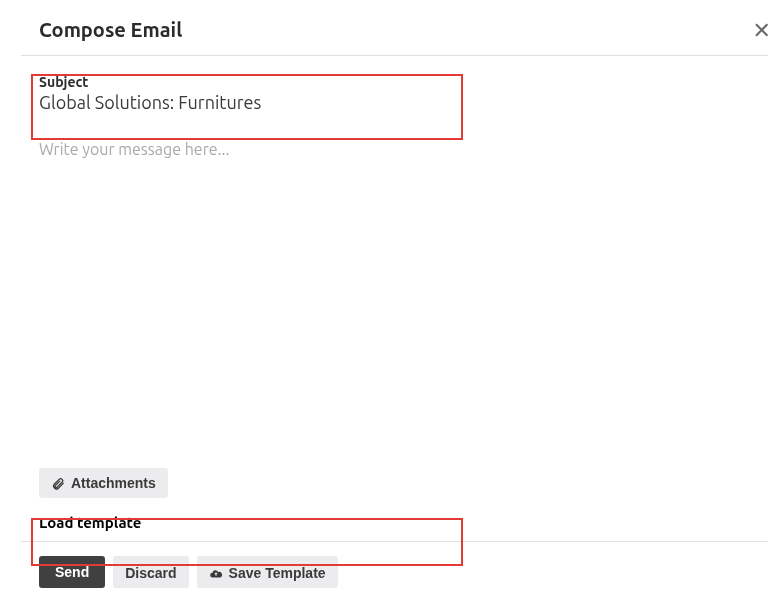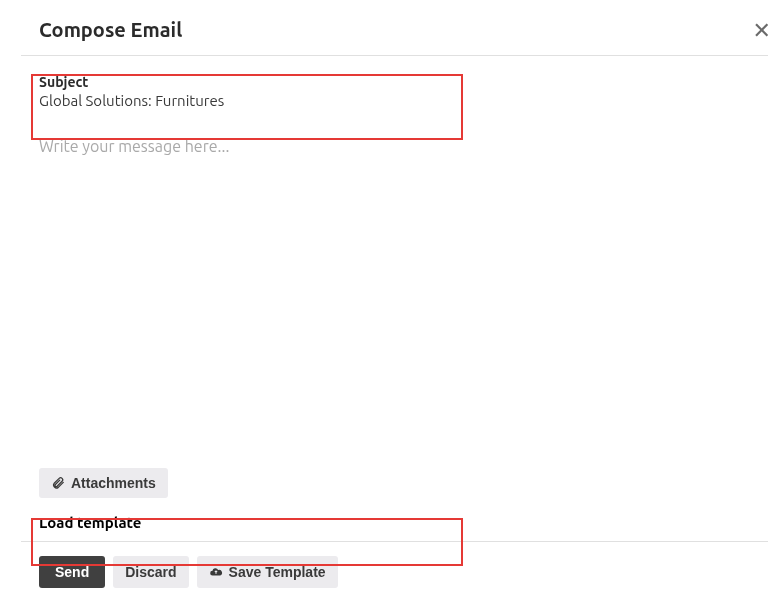--- a/index.html
+++ b/index.html
@@ -103,21 +103,21 @@
       cursor: pointer;
       color: #444;
     }
     .subject-row {
       padding-top: 16px;
       align-items: flex-start;
       flex-direction: column;
     }
     .subject-value {
       padding-top: 2px;
-      font-size: 15px;
+      font-size: 18px;
     }
     .message-area {
       margin-top: 28px;
       flex: 1;
       color: #a0a0a0;
       font-size: 16px;
     }
     .msg-input {
       width: 100%;
       height: 100%;
@@ -127,21 +127,21 @@
       font-size: 16px;
       color: #ec4899;
       resize: none;
     }
     .msg-input::placeholder { color: #a9a9a9; }
     .attachments-row {
       padding-top: 4px;
     }
     .btn-light {
       display: inline-flex;
-      align-items: center;
+      align-items: flex-end;
       gap: 6px;
       background: #ecebee;
       border: none;
       border-radius: 3px;
       padding: 7px 12px;
       font-size: 14px;
       font-weight: 600;
       color: #3a3a3a;
       cursor: pointer;
     }

